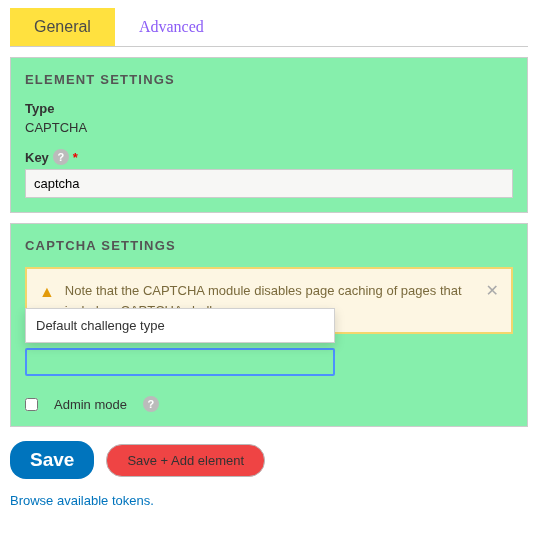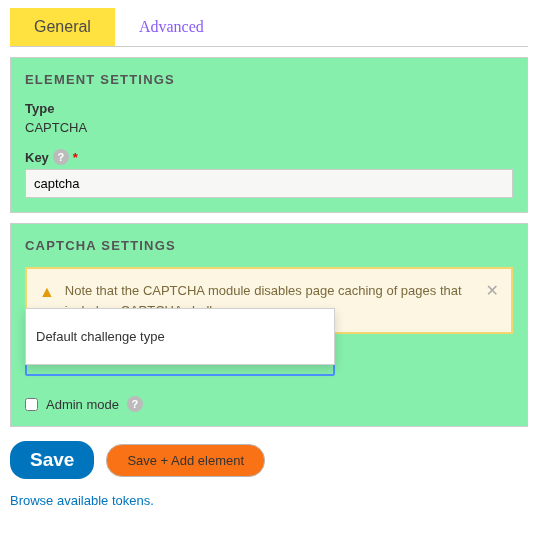--- a/index.html
+++ b/index.html
@@ -16,28 +16,28 @@
 .help-icon { display: inline-flex; width: 16px; height: 16px; border-radius: 50%; background: #bbb; color: #fff; font-size: 11px; font-weight: bold; align-items: center; justify-content: center; cursor: pointer; }
 .required { color: #e00; font-weight: bold; }
 input[type="text"] { width: 100%; padding: 6px 8px; border: 1px solid #ccc; background: #f7f7f5; font-size: 13px; font-family: inherit; margin-top: 4px; }
 .alert { display: flex; align-items: flex-start; background: #fdf6e3; border: 2px solid #f3d66d; padding: 12px; gap: 10px; position: relative; }
 .alert .warn-icon { color: #e29b0c; font-size: 16px; flex-shrink: 0; margin-top: 2px; }
 .alert .msg { flex: 1; color: #7a6a3c; line-height: 1.5; font-size: 13px; }
 .alert .close { color: #aaa; font-size: 16px; cursor: pointer; flex-shrink: 0; }
 .select-wrap { position: relative; margin-top: 14px; margin-bottom: 18px; height: 30px; }
 .select-box { width: 310px; height: 28px; border: 2px solid #4d90fe; border-radius: 2px; position: absolute; top: 0; left: 0; }
 .dropdown { position: absolute; top: -40px; left: 0; width: 310px; background: #fff; border: 1px solid #d0d0d0; box-shadow: 0 4px 10px rgba(0,0,0,0.15); z-index: 10; }
-.option { padding: 20px 10px; font-size: 13px; color: #333; cursor: pointer; }
+.option { padding: 9px 10px; font-size: 13px; color: #333; cursor: pointer; }
 .option.selected { background: #1a6fd8; color: #fff; display: flex; align-items: center; gap: 4px; }
 .option.selected::before { content: "✓"; font-size: 12px; }
-.checkbox-row { display: flex; align-items: center; gap: 8px; font-size: 13px; }
+.checkbox-row { display: flex; align-items: center; gap: 16px; font-size: 13px; }
 .checkbox-row input { margin: 0; }
 .actions { display: flex; align-items: center; gap: 12px; margin-top: 14px; }
 .btn-primary { background: #0074bd; color: #fff; border: none; border-radius: 16px; padding: 8px 20px; font-size: 19px; font-weight: bold; cursor: pointer; }
-.btn-secondary { background: #f97316; color: #333; border: 1px solid #b8b8b8; border-radius: 16px; padding: 8px 20px; font-size: 13px; cursor: pointer; }
+.btn-secondary { background: #ef4444; color: #333; border: 1px solid #b8b8b8; border-radius: 16px; padding: 8px 20px; font-size: 13px; cursor: pointer; }
 .link { color: #0074bd; text-decoration: none; font-size: 13px; display: inline-block; margin-top: 14px; cursor: pointer; }
 </style>
 </head>
 <body>
 
 
 
 <div class="tabs">
   <div class="tab active">General</div>
   <div class="tab inactive">Advanced</div>

